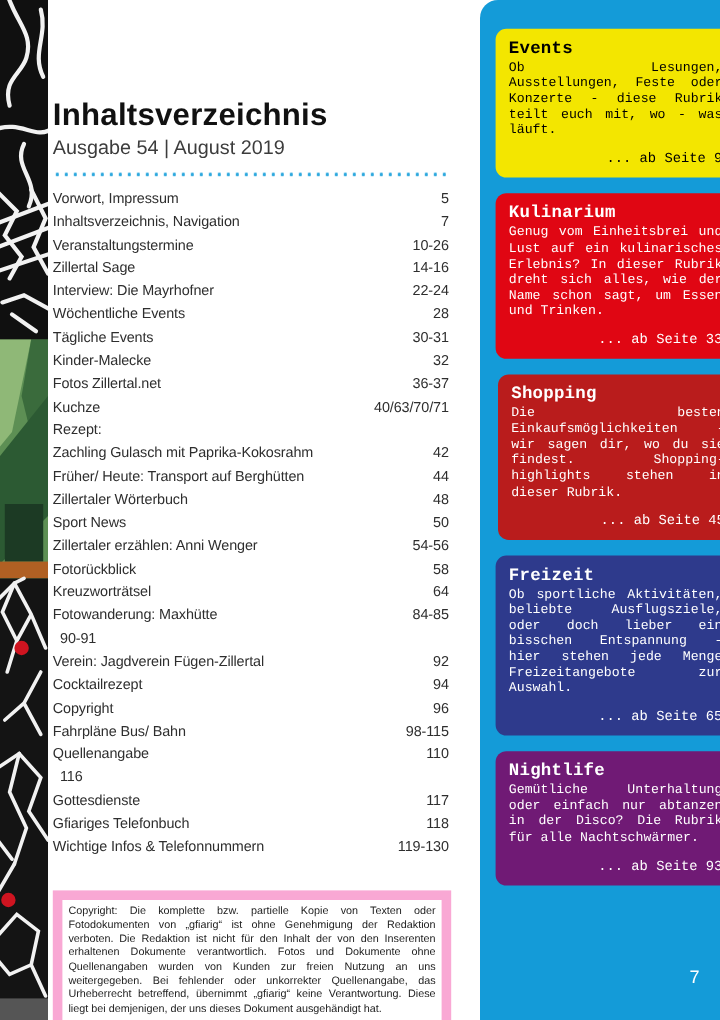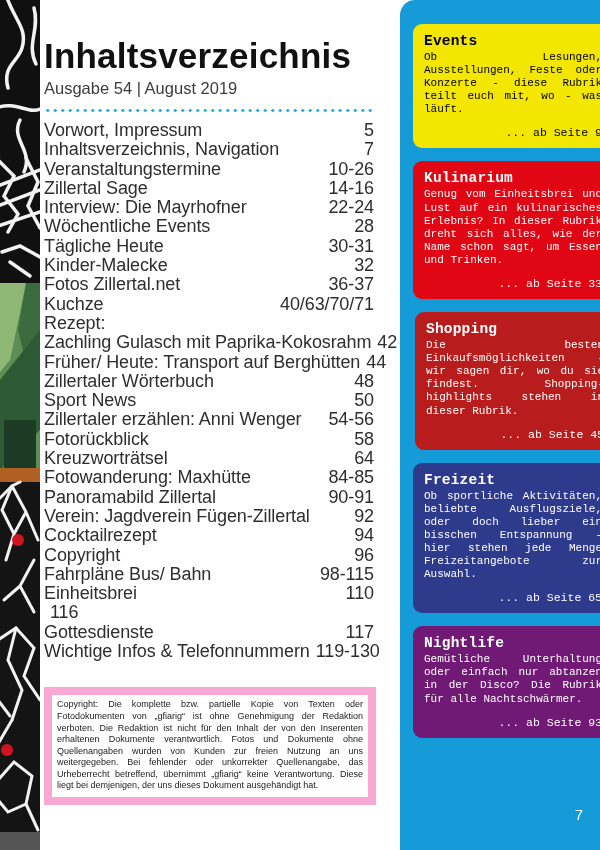--- a/index.html
+++ b/index.html
@@ -10,30 +10,30 @@
     position:relative;
     overflow:hidden;
   }
   .page { position:absolute; inset:0; background:#fff; }
 
   
   .left-strip { position:absolute; left:0; top:0; width:40px; height:850px; }
 
   
   .content { position:absolute; left:40px; top:0; width:360px; height:850px; padding:36px 26px 0 4px; }
-  .title { font-size:35px; font-weight:bold; color:#111; letter-spacing:0.2px; }
+  .title { font-size:26px; font-weight:bold; color:#111; letter-spacing:0.2px;margin-top:44px; }
   .subtitle { font-size:16.5px; color:#3c3c3c; margin-top:3px; }
   .dotted-rule {
     margin-top:9px; height:5px; width:330px;
     background-image:radial-gradient(circle, #2fa9de 1.4px, transparent 1.7px);
     background-size:7.5px 5px; background-repeat:repeat-x; background-position:0 1px;
   }
   .toc { margin-top:9px; width:330px; }
   .toc-row { display:flex; justify-content:space-between; align-items:baseline;
-    font-size:18px; line-height:19.3px; color:#2e2e2e; letter-spacing:-0.1px; }
+    font-size:12px; line-height:19.3px; color:#2e2e2e; letter-spacing:-0.1px; }
   .toc-label { white-space:nowrap; }
   .toc-pages { white-space:nowrap; padding-left:6px; }
   .copyright {
     margin-top:26px; width:332px; border:8px solid #f9a8d4; background:#fff;
     padding:4px 5px 5px 5px; font-size:9px; line-height:11.6px; color:#222;
     text-align:justify;
   }
 
   
   .sidebar {
@@ -128,21 +128,21 @@
     <span class="toc-label">Interview: Die Mayrhofner</span>
     <span class="toc-pages">22-24</span>
   </div>
 
   <div class="toc-row">
     <span class="toc-label">Wöchentliche Events</span>
     <span class="toc-pages">28</span>
   </div>
 
   <div class="toc-row">
-    <span class="toc-label">Tägliche Heute</span>
+    <span class="toc-label">Tägliche Events</span>
     <span class="toc-pages">30-31</span>
   </div>
 
   <div class="toc-row">
     <span class="toc-label">Kinder-Malecke</span>
     <span class="toc-pages">32</span>
   </div>
 
   <div class="toc-row">
     <span class="toc-label">Fotos Zillertal.net</span>
@@ -193,21 +193,20 @@
     <span class="toc-label">Kreuzworträtsel</span>
     <span class="toc-pages">64</span>
   </div>
 
   <div class="toc-row">
     <span class="toc-label">Fotowanderung: Maxhütte</span>
     <span class="toc-pages">84-85</span>
   </div>
 
   <div class="toc-row">
-    <span class="toc-label">Panoramabild Zillertal</span>
     <span class="toc-pages">90-91</span>
   </div>
 
   <div class="toc-row">
     <span class="toc-label">Verein: Jagdverein Fügen-Zillertal</span>
     <span class="toc-pages">92</span>
   </div>
 
   <div class="toc-row">
     <span class="toc-label">Cocktailrezept</span>
@@ -218,33 +217,37 @@
     <span class="toc-label">Copyright</span>
     <span class="toc-pages">96</span>
   </div>
 
   <div class="toc-row">
     <span class="toc-label">Fahrpläne Bus/ Bahn</span>
     <span class="toc-pages">98-115</span>
   </div>
 
   <div class="toc-row">
-    <span class="toc-label">Einheitsbrei</span>
+    <span class="toc-label">Quellenangabe</span>
     <span class="toc-pages">110</span>
   </div>
 
   <div class="toc-row">
     <span class="toc-pages">116</span>
   </div>
 
   <div class="toc-row">
     <span class="toc-label">Gottesdienste</span>
     <span class="toc-pages">117</span>
   </div>
 
+  <div class="toc-row">
+    <span class="toc-label">Gfiariges Telefonbuch</span>
+    <span class="toc-pages">118</span>
+  </div>
 
   <div class="toc-row">
     <span class="toc-label">Wichtige Infos &amp; Telefonnummern</span>
     <span class="toc-pages">119-130</span>
   </div>
 </div>
     <div class="copyright">Copyright: Die komplette bzw. partielle Kopie von Texten oder Fotodokumenten von „gfiarig“ ist ohne Genehmigung der Redaktion verboten. Die Redaktion ist nicht für den Inhalt der von den Inserenten erhaltenen Dokumente verantwortlich. Fotos und Dokumente ohne Quellenangaben wurden von Kunden zur freien Nutzung an uns weitergegeben. Bei fehlender oder unkorrekter Quellenangabe, das Urheberrecht betreffend, übernimmt „gfiarig“ keine Verantwortung. Diese liegt bei demjenigen, der uns dieses Dokument ausgehändigt hat.</div>
   </div>
 
   <div class="sidebar" id="sidebar" style="background: rgb(20, 155, 216);">

